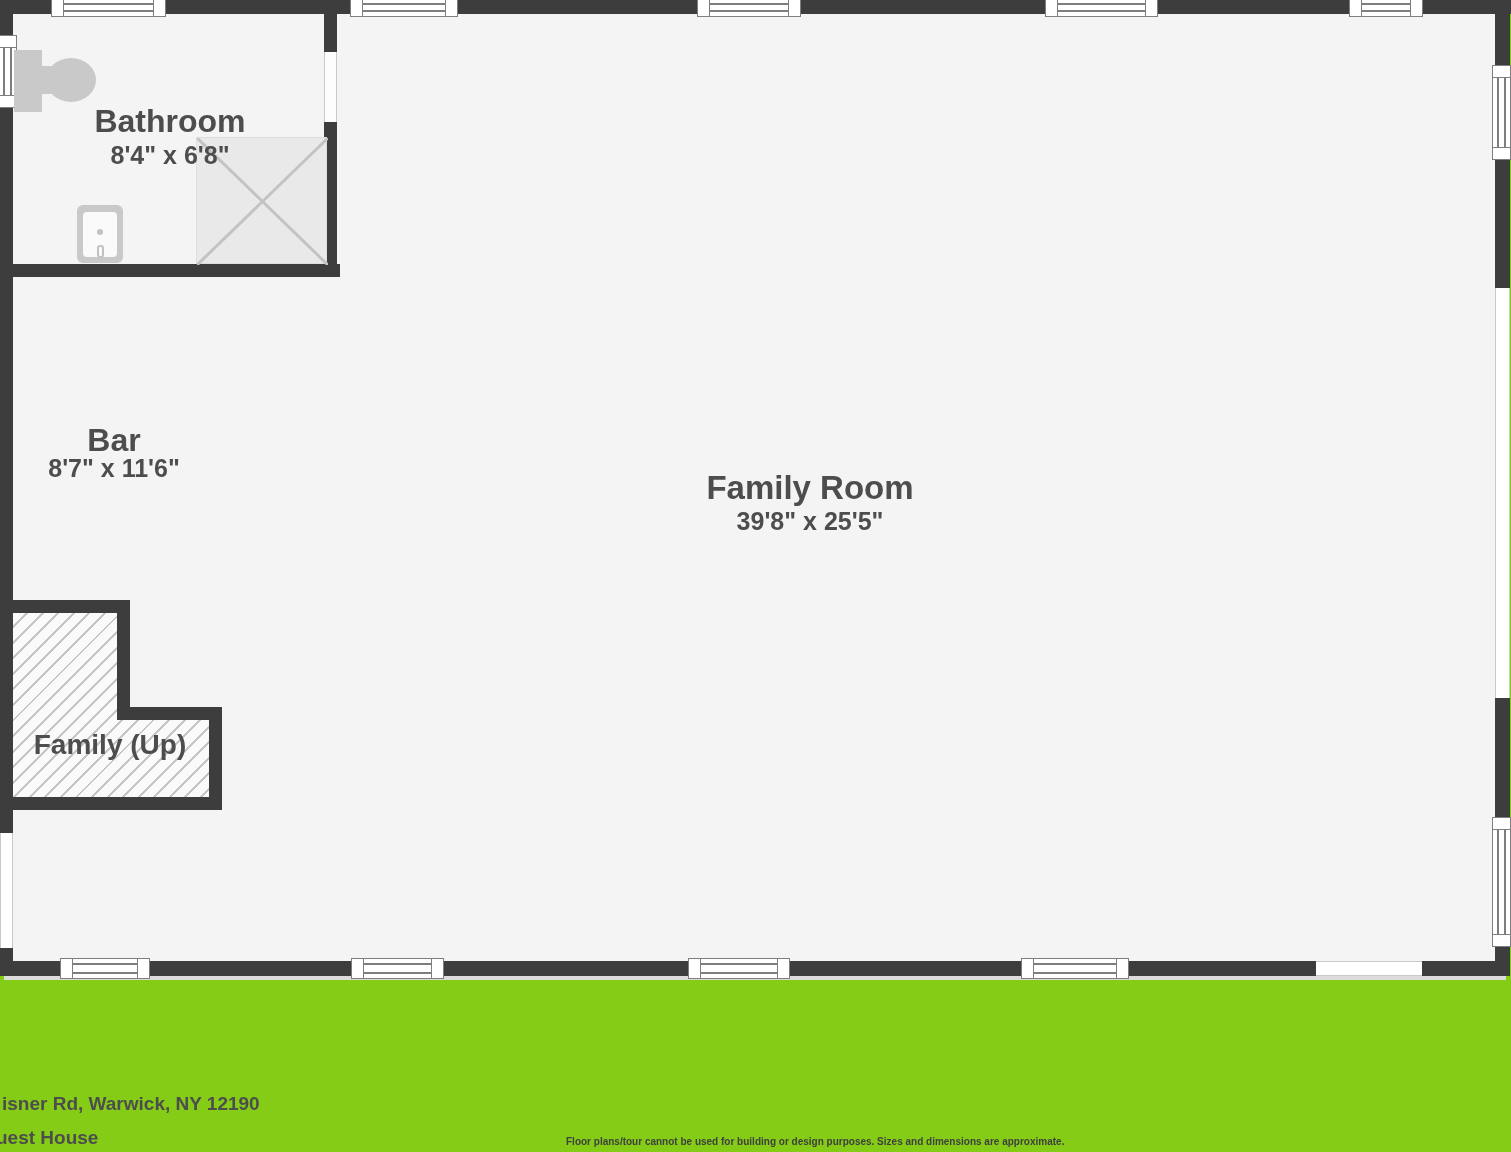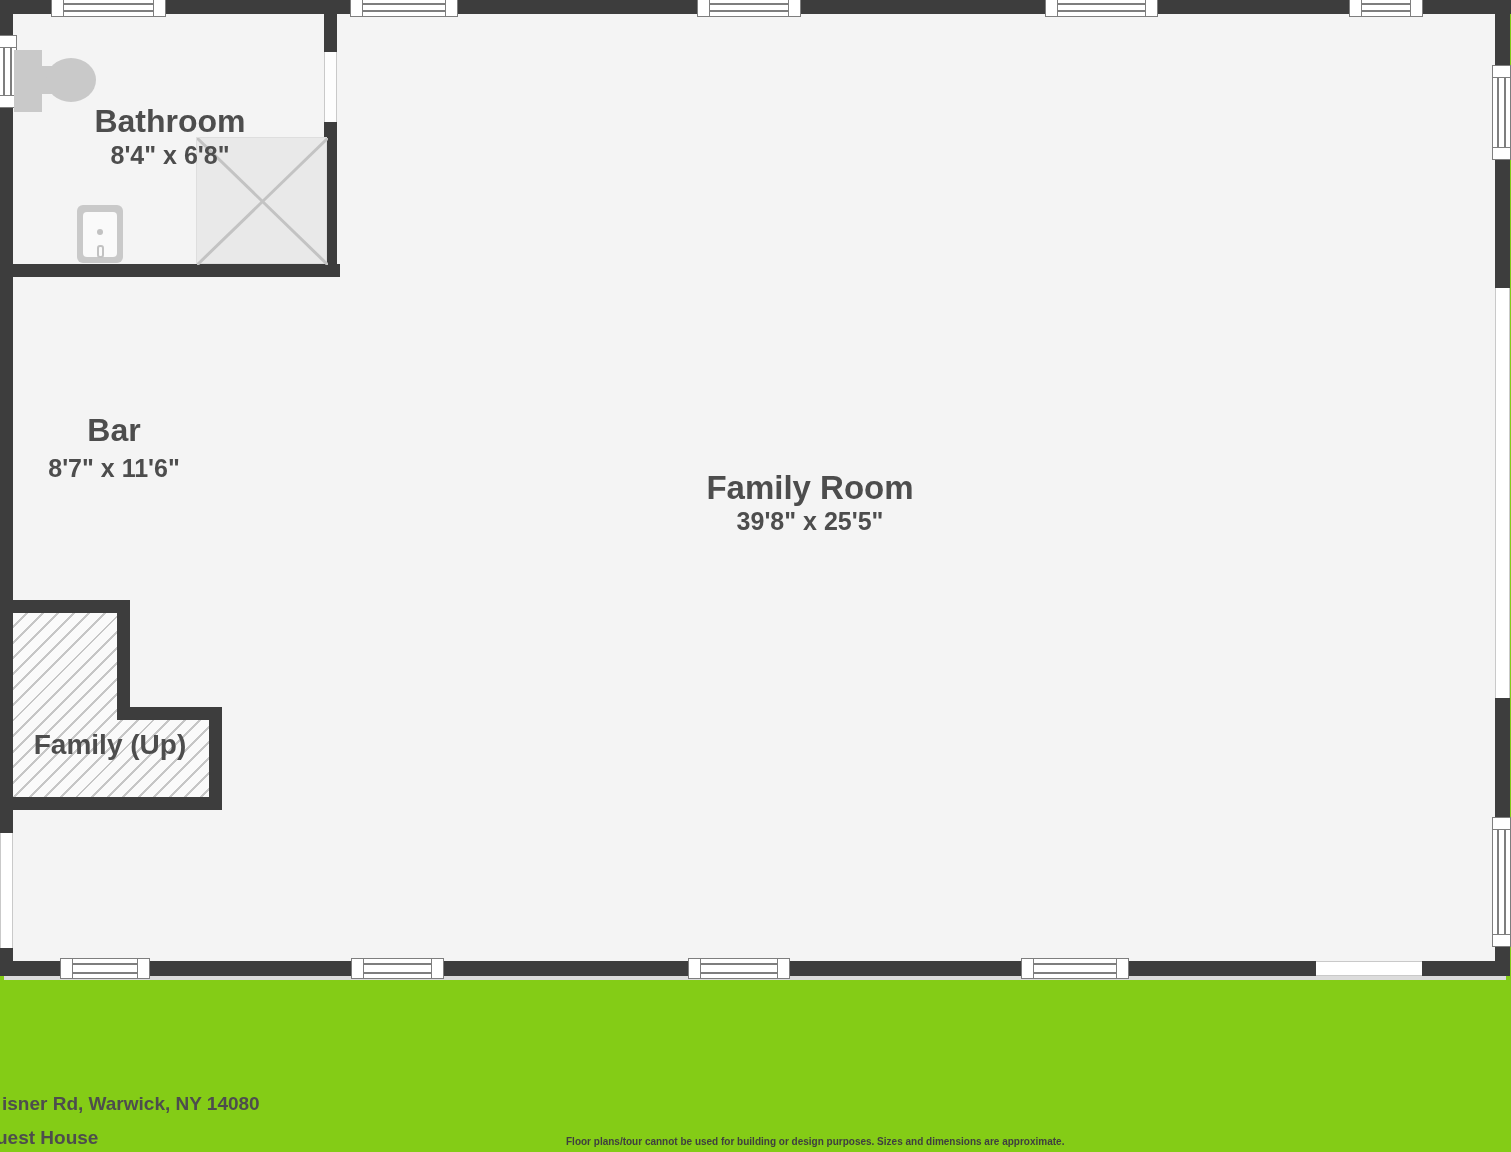--- a/index.html
+++ b/index.html
@@ -164,25 +164,25 @@
   <div class="shower" style="left:196px;top:137px;width:131px;height:127px;">
     <svg width="131" height="127" viewBox="0 0 131 127" style="display:block;">
       <line x1="0" y1="0" x2="131" y2="127" stroke="#c3c3c3" stroke-width="3"></line>
       <line x1="131" y1="0" x2="0" y2="127" stroke="#c3c3c3" stroke-width="3"></line>
     </svg>
   </div>
 
   <div class="room-label room-name" style="left:170px;top:104px;">Bathroom</div>
   <div class="room-label room-dims" style="left:170px;top:142px;">8'4" x 6'8"</div>
 
-  <div class="room-label room-name" style="left:114px;top:413px;">Bar</div>
+  <div class="room-label room-name" style="left:114px;top:423px;">Bar</div>
   <div class="room-label room-dims" style="left:114px;top:455px;">8'7" x 11'6"</div>
 
   <div class="room-label room-name big" style="left:810px;top:470px;">Family Room</div>
   <div class="room-label room-dims" style="left:810px;top:508px;">39'8" x 25'5"</div>
 
   <div class="room-label stairs-name" style="left:110px;top:730px;">Family (Up)</div>
 
-  <div class="footer-text addr" style="left:2px;top:1093px;">isner Rd, Warwick, NY 14080</div>
+  <div class="footer-text addr" style="left:2px;top:1093px;">isner Rd, Warwick, NY 12190</div>
   <div class="footer-text bldg" style="left:-4px;top:1127px;">uest House</div>
   <div class="footer-text disclaimer" style="left:566px;top:1136px;">Floor plans/tour cannot be used for building or design purposes. Sizes and dimensions are approximate.</div>
 
 </div>
 
 </body></html>

